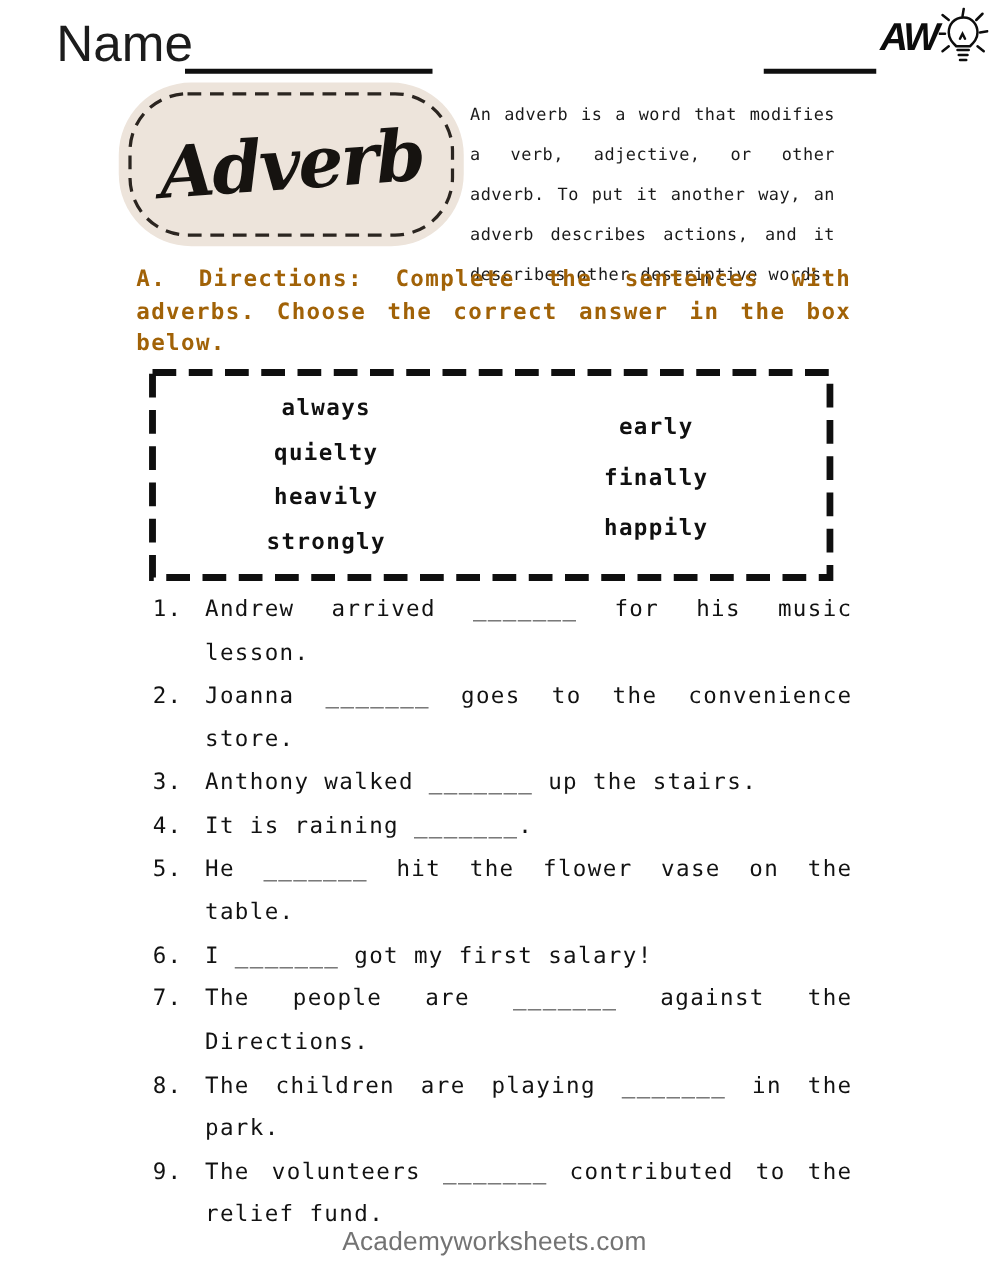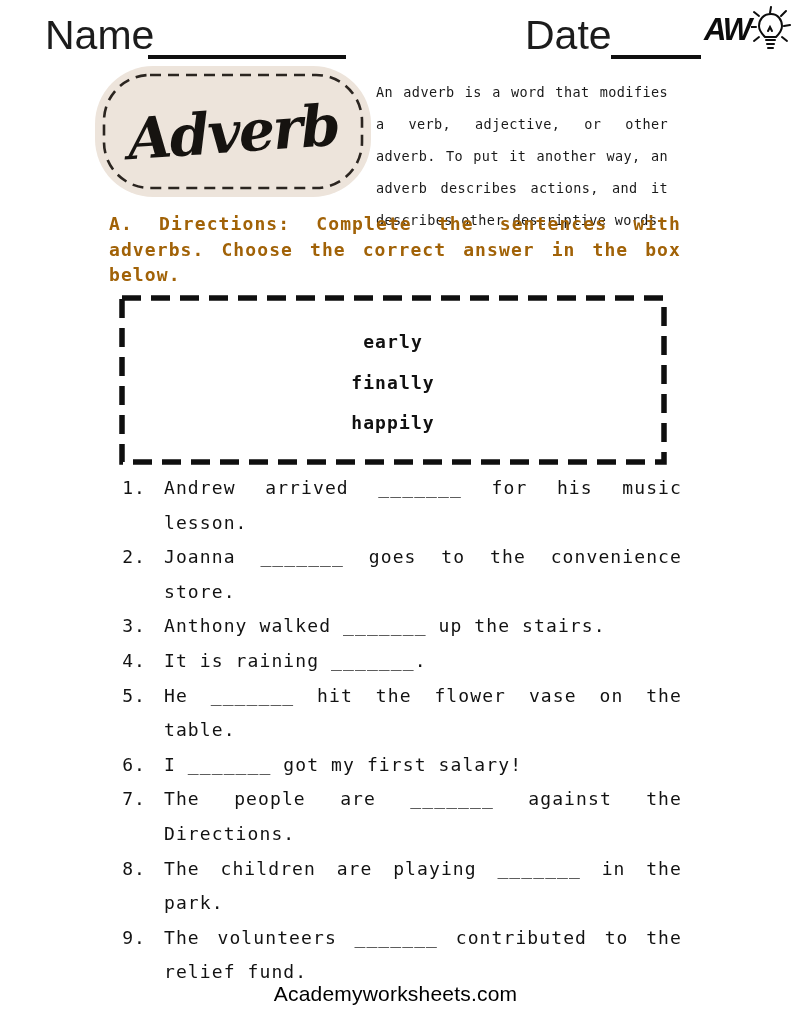--- a/index.html
+++ b/index.html
@@ -60,32 +60,31 @@
   .sentences {
     position:absolute; left:110px; top:471px; width:572px;
     font-size:18px; letter-spacing:1.1px; line-height:34.6px; color:#121212;
   }
   .s-row { display:flex; align-items:flex-start; }
   .s-num { flex:0 0 36px; text-align:right; white-space:pre; }
   .s-txt { flex:1; margin-left:18px; text-align:justify; }
   
   .footer {
     position:absolute; left:0; right:0; top:982px; text-align:center;
-    font-family:"Liberation Sans", sans-serif; font-size:21px; color:#000000;
+    font-family:"Liberation Sans", sans-serif; font-size:21px; color:#737373;
     letter-spacing:0.2px;
   }
 </style>
 </head>
 <body>
 
 <div class="page">
 
   <div class="hdr-label name-label">Name</div>
   <div class="write-line name-line"></div>
-  <div class="hdr-label date-label">Date</div>
   <div class="write-line date-line"></div>
 
   <div class="logo">
     <span class="logo-text">AW</span>
     <span class="logo-bulb">
       <svg width="40" height="50" viewBox="0 0 40 50">
         <g stroke="#0d0d0d" fill="none" stroke-width="2" stroke-linecap="round">
 
           <line x1="19" y1="7" x2="20" y2="1"></line>
           <line x1="30" y1="10" x2="35" y2="5"></line>
@@ -116,20 +115,26 @@
 
   <p class="definition">An adverb is a word that modifies a verb, adjective, or other adverb. To put it another way, an adverb describes actions, and it describes other descriptive words.</p>
 
   <p class="directions">A. Directions: Complete the sentences with adverbs. Choose the correct answer in the box below.</p>
 
   <div class="wordbank">
     <svg class="wordbank-border" width="548" height="170" viewBox="0 0 548 170">
       <rect x="3" y="3" width="542" height="164" fill="none" stroke="#0f0f0f" stroke-width="5.5" stroke-dasharray="19 10"></rect>
     </svg>
     <div class="wb-cols">
+      <div class="wb-col">
+        <span>always</span>
+        <span>quielty</span>
+        <span>heavily</span>
+        <span>strongly</span>
+      </div>
       <div class="wb-col offset">
         <span>early</span>
         <span>finally</span>
         <span>happily</span>
       </div>
     </div>
   </div>
 
   <div class="sentences">
     <div class="s-row">

